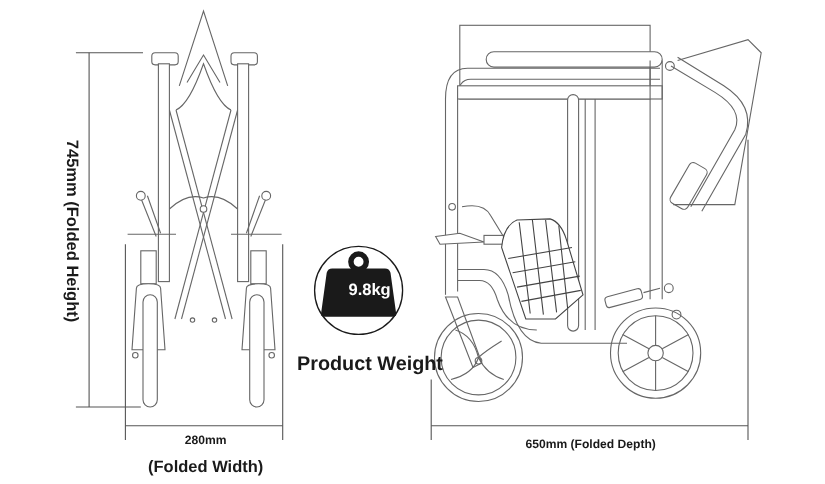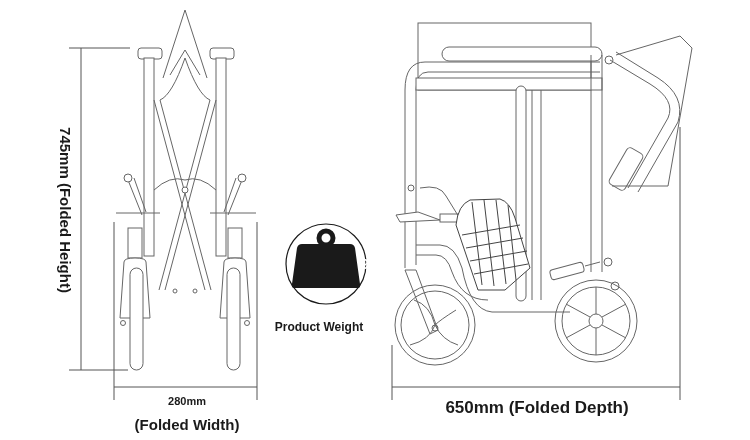--- a/index.html
+++ b/index.html
@@ -2,23 +2,23 @@
 <html><head>
 <meta charset="utf-8">
 <style>
   html, body { margin: 0; padding: 0; background: #ffffff; }
   body { width: 750px; height: 440px; position: relative; overflow: hidden; font-family: "Liberation Sans", "DejaVu Sans", sans-serif; }
   .canvas { position: absolute; left: 0; top: 0; width: 750px; height: 440px; }
   .label { position: absolute; color: #1a1a1a; font-weight: bold; text-align: center; white-space: nowrap; }
   .height-label { left: 65px; top: 210px; font-size: 15px; transform: translate(-50%, -50%) rotate(90deg); }
   .width-value { left: 107px; top: 395px; width: 160px; font-size: 11px; }
   .width-caption { left: 107px; top: 416px; width: 160px; font-size: 15px; text-align: center; }
-  .depth-label { left: 392px; top: 398px; width: 290px; font-size: 17px; }
-  .weight-value { position: absolute; left: 286px; top: 255px; width: 100px; text-align: center; color: #ffffff; font-weight: bold; font-size: 15px; margin-left: 44px; }
-  .weight-caption { left: 260px; top: 320px; width: 118px; font-size: 12px; }
+  .depth-label { left: 392px; top: 398px; width: 290px; font-size: 11px; }
+  .weight-value { position: absolute; left: 286px; top: 255px; width: 100px; text-align: center; color: #ffffff; font-weight: bold; font-size: 15px; }
+  .weight-caption { left: 270px; top: 320px; width: 118px; font-size: 18px; }
 </style>
 </head>
 <body>
 
 <svg class="canvas" viewBox="0 0 750 440" xmlns="http://www.w3.org/2000/svg">
 
   <g stroke="#555" stroke-width="1" fill="none">
     <line x1="69" y1="48" x2="130" y2="48"></line>
     <line x1="81" y1="48" x2="81" y2="370"></line>
     <line x1="69" y1="370" x2="128" y2="370"></line>

